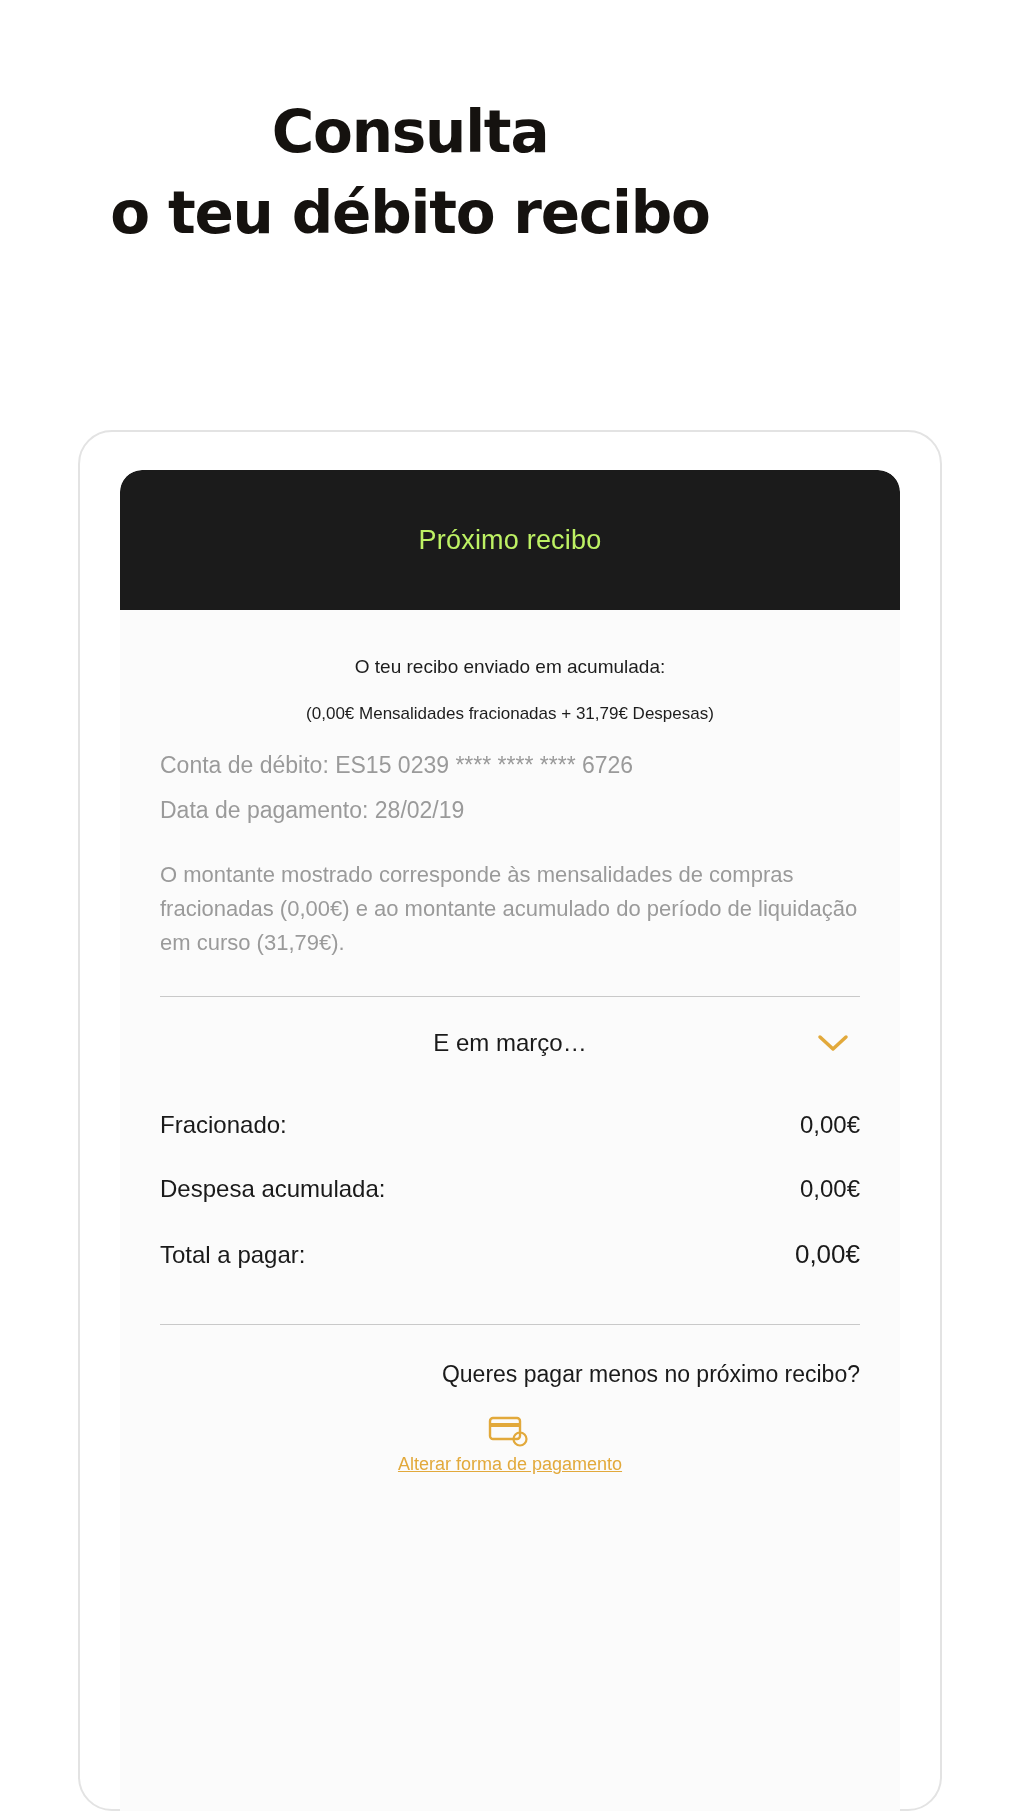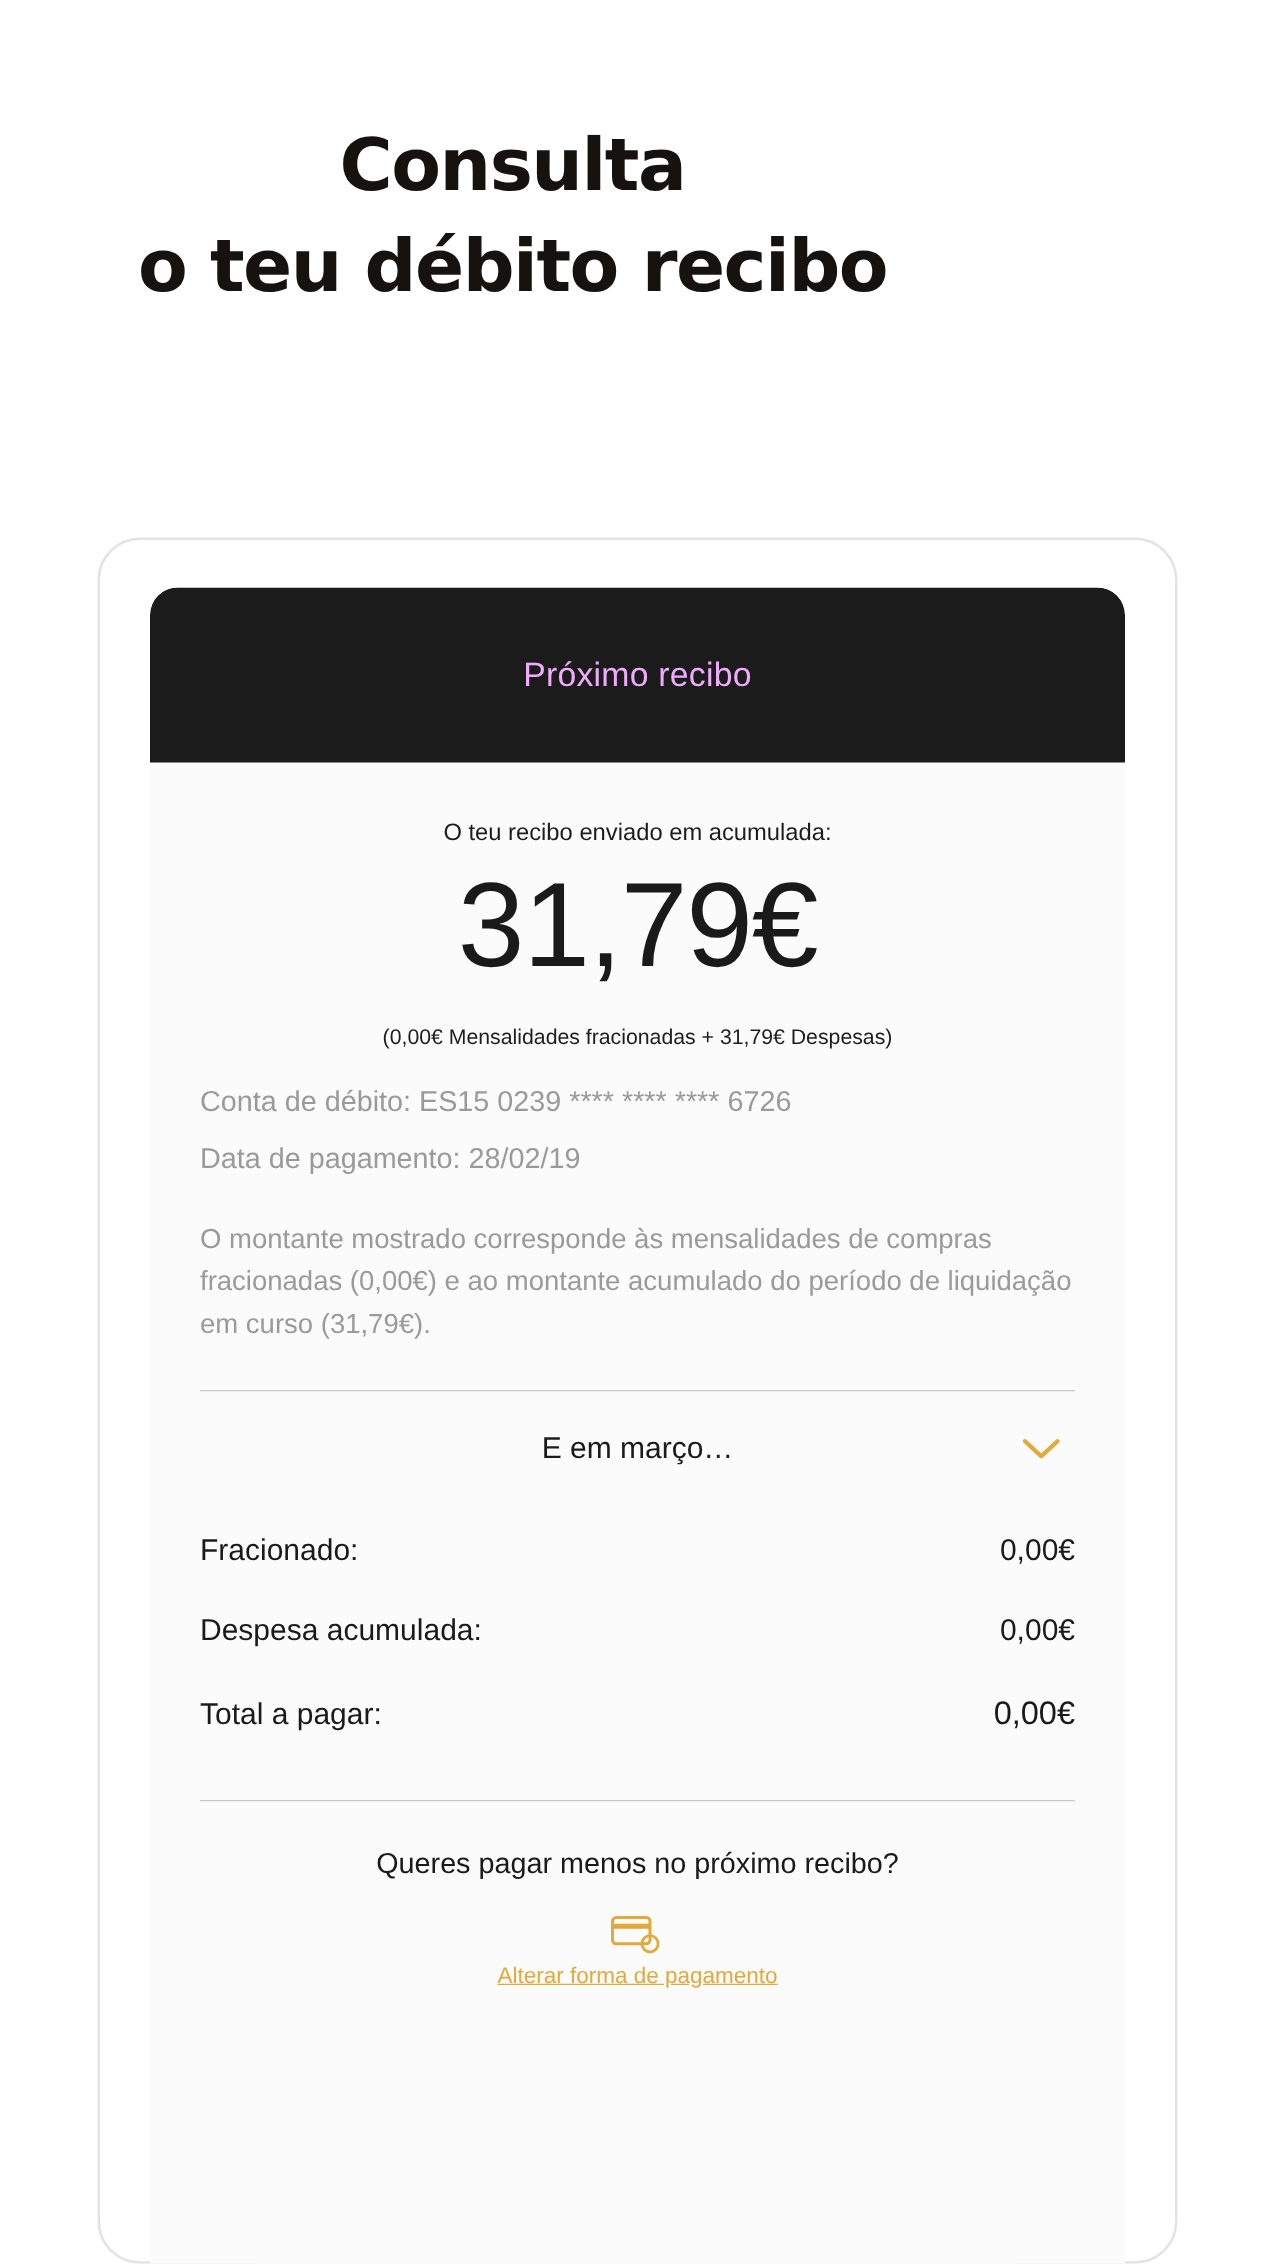--- a/index.html
+++ b/index.html
@@ -59,21 +59,21 @@
   
   .app-bar {
     height: 140px;
     background: #1b1b1b;
     border-radius: 22px 22px 0 0;
     display: flex;
     align-items: center;
     justify-content: center;
   }
   .app-bar-title {
-    color: #f0abfc;
+    color: #bef264;
     font-size: 27px;
     letter-spacing: 0.2px;
   }
 
   
   .card-body {
     background: #fbfbfb;
     padding: 0 40px;
     box-sizing: border-box;
   }
@@ -164,21 +164,21 @@
   .row.total .value { font-size: 26px; }
 
   .divider2 {
     height: 1px;
     background: #c9c9c9;
     margin-top: 36px;
   }
 
   
   .cta-question {
-    text-align: center;
+    text-align: right;
     font-size: 23px;
     color: #1a1a1a;
     margin-top: 36px;
   }
   .cta-icon {
     margin-top: 26px;
     display: flex;
     justify-content: center;
   }
   .cta-link {
@@ -204,21 +204,20 @@
 <div class="screen">
 
   <div class="app-bar">
     <div class="app-bar-title">Próximo recibo</div>
   </div>
 
   <div class="card-body">
 
     <div class="receipt-caption">O teu recibo enviado em acumulada:</div>
 
-    <div class="amount">31,79€</div>
 
     <div class="amount-breakdown">(0,00€ Mensalidades fracionadas + 31,79€ Despesas)</div>
 
     <div class="detail-line">Conta de débito: ES15 0239 **** **** **** 6726</div>
     <div class="detail-line second">Data de pagamento: 28/02/19</div>
 
     <div class="note">O montante mostrado corresponde às mensalidades de compras fracionadas (0,00€) e ao montante acumulado do período de liquidação em curso (31,79€).</div>
 
     <div class="divider"></div>
 

